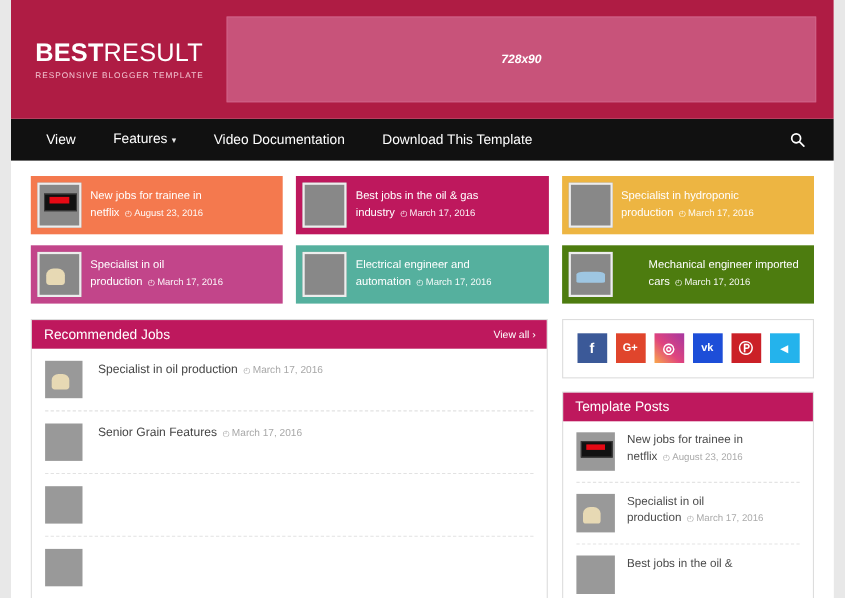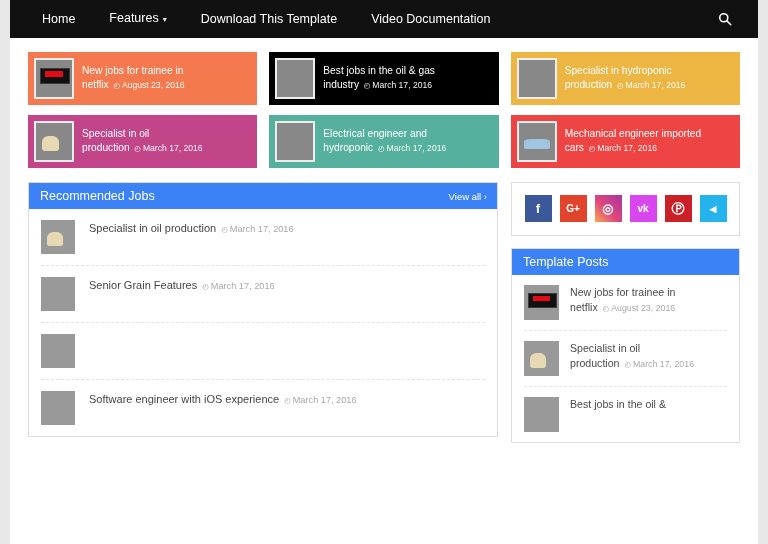--- a/index.html
+++ b/index.html
@@ -130,21 +130,21 @@
   }
   .clk { font-size: 7.5px; margin-right: 2px; }
 
   
   .cols { display: flex; gap: 13px; margin-top: 14px; }
   .main-col { width: 470px; }
   .side-col { width: 229px; }
 
   .panel { background: #fff; border: 1px solid #ddd; }
   .panel-head {
-    background: #3b82f6;
+    background: #be185d;
     color: #ffffff;
     height: 26px;
     display: flex;
     align-items: center;
     justify-content: space-between;
     padding: 0 10px 0 11px;
     font-size: 12.5px;
   }
   .panel-head .viewall {
     font-size: 9.5px;
@@ -252,60 +252,71 @@
   .th-mech { background: linear-gradient(150deg,#4a3a22 0%,#8a6a2e 40%,#221a12 100%); }
   .th-sw { background: linear-gradient(150deg,#0c2230 0%,#14506b 45%,#071520 100%); }
   .th-blue { background: linear-gradient(175deg,#9fc6e0 0%,#d5dfe4 60%,#8d8f7d 100%); }
 </style>
 </head>
 <body>
 
 <div class="page">
   <div class="shell">
 
+    <div class="header">
+      <div class="brand">
+        <div class="brand-title">
+          <span class="b1">BEST</span><span class="b2">RESULT</span>
+        </div>
+        <div class="brand-sub">RESPONSIVE BLOGGER TEMPLATE</div>
+      </div>
+      <div class="ad-banner">
+        <span>728x90</span>
+      </div>
+    </div>
 
     <div class="nav">
       <div class="nav-list" id="nav-list">
-          <div class="nav-item"><span>Home</span></div>
+          <div class="nav-item"><span>View</span></div>
           <div class="nav-item"><span>Features</span><span class="caret">▾</span></div>
+          <div class="nav-item"><span>Video Documentation</span></div>
           <div class="nav-item"><span>Download This Template</span></div>
-          <div class="nav-item"><span>Video Documentation</span></div>
         </div>
       <div class="search-btn">
         <svg width="14" height="14" viewBox="0 0 16 16" fill="none" stroke="#ffffff" stroke-width="1.8">
           <circle cx="6.6" cy="6.6" r="4.6"></circle>
           <line x1="10.2" y1="10.2" x2="14.6" y2="14.6" stroke-linecap="round"></line>
         </svg>
       </div>
     </div>
 
     <div class="content">
 
       <div class="card-grid" id="card-grid">
           <div class="jcard" style="background: rgb(244, 121, 78);">
             <div class="thumb th-netflix"></div>
             <div class="meta"><span class="ttl">New jobs for trainee in netflix</span><span class="dt">&nbsp; <span class="clk">◴</span>August 23, 2016</span></div>
           </div>
-          <div class="jcard" style="background: #000000;">
+          <div class="jcard" style="background: #be185d;">
             <div class="thumb th-gas"></div>
             <div class="meta"><span class="ttl">Best jobs in the oil &amp; gas industry</span><span class="dt">&nbsp; <span class="clk">◴</span>March 17, 2016</span></div>
           </div>
           <div class="jcard" style="background: rgb(237, 181, 66);">
             <div class="thumb th-hydro"></div>
             <div class="meta"><span class="ttl">Specialist in hydroponic production</span><span class="dt">&nbsp; <span class="clk">◴</span>March 17, 2016</span></div>
           </div>
           <div class="jcard" style="background: rgb(194, 69, 138);">
             <div class="thumb th-oil"></div>
             <div class="meta"><span class="ttl">Specialist in oil production</span><span class="dt">&nbsp; <span class="clk">◴</span>March 17, 2016</span></div>
           </div>
           <div class="jcard" style="background: rgb(85, 176, 158);">
             <div class="thumb th-elec"></div>
-            <div class="meta"><span class="ttl">Electrical engineer and hydroponic</span><span class="dt">&nbsp; <span class="clk">◴</span>March 17, 2016</span></div>
-          </div>
-          <div class="jcard" style="background: #ef4444;">
+            <div class="meta"><span class="ttl">Electrical engineer and automation</span><span class="dt">&nbsp; <span class="clk">◴</span>March 17, 2016</span></div>
+          </div>
+          <div class="jcard" style="background: #4d7c0f; gap: 25px;">
             <div class="thumb th-car"></div>
             <div class="meta"><span class="ttl">Mechanical engineer imported cars</span><span class="dt">&nbsp; <span class="clk">◴</span>March 17, 2016</span></div>
           </div>
         </div>
 
       <div class="cols">
 
         <div class="main-col">
           <div class="panel">
             <div class="panel-head">
@@ -319,34 +330,33 @@
                 </div>
                 <div class="job-row">
                   <div class="thumb th-grain"></div>
                   <div class="rtext"><span>Senior Grain Features</span><span class="rdate"><span class="clk">◴</span>March 17, 2016</span></div>
                 </div>
                 <div class="job-row">
                   <div class="thumb th-mech"></div>
                 </div>
                 <div class="job-row">
                   <div class="thumb th-sw"></div>
-                  <div class="rtext"><span>Software engineer with iOS experience</span><span class="rdate"><span class="clk">◴</span>March 17, 2016</span></div>
                 </div>
               </div>
           </div>
         </div>
 
         <div class="side-col">
 
           <div class="panel">
             <div class="social-body" id="social-list">
                 <div class="sbtn" style="background: rgb(59, 89, 152);">f</div>
                 <div class="sbtn" style="background: rgb(224, 69, 44); font-size: 10px;">G+</div>
                 <div class="sbtn" style="background: linear-gradient(45deg, rgb(249, 168, 75) 0%, rgb(224, 68, 126) 45%, rgb(166, 55, 160) 100%);">◎</div>
-                <div class="sbtn" style="background: #d946ef; font-size: 10px;">vk</div>
+                <div class="sbtn" style="background: #1d4ed8; font-size: 10px;">vk</div>
                 <div class="sbtn" style="background: rgb(203, 32, 39);">Ⓟ</div>
                 <div class="sbtn" style="background: rgb(36, 179, 236);">◂</div>
               </div>
           </div>
 
           <div class="panel" style="margin-top:12px;">
             <div class="panel-head">
               <span>Template Posts</span>
             </div>
             <div class="panel-body" id="pop-list">

